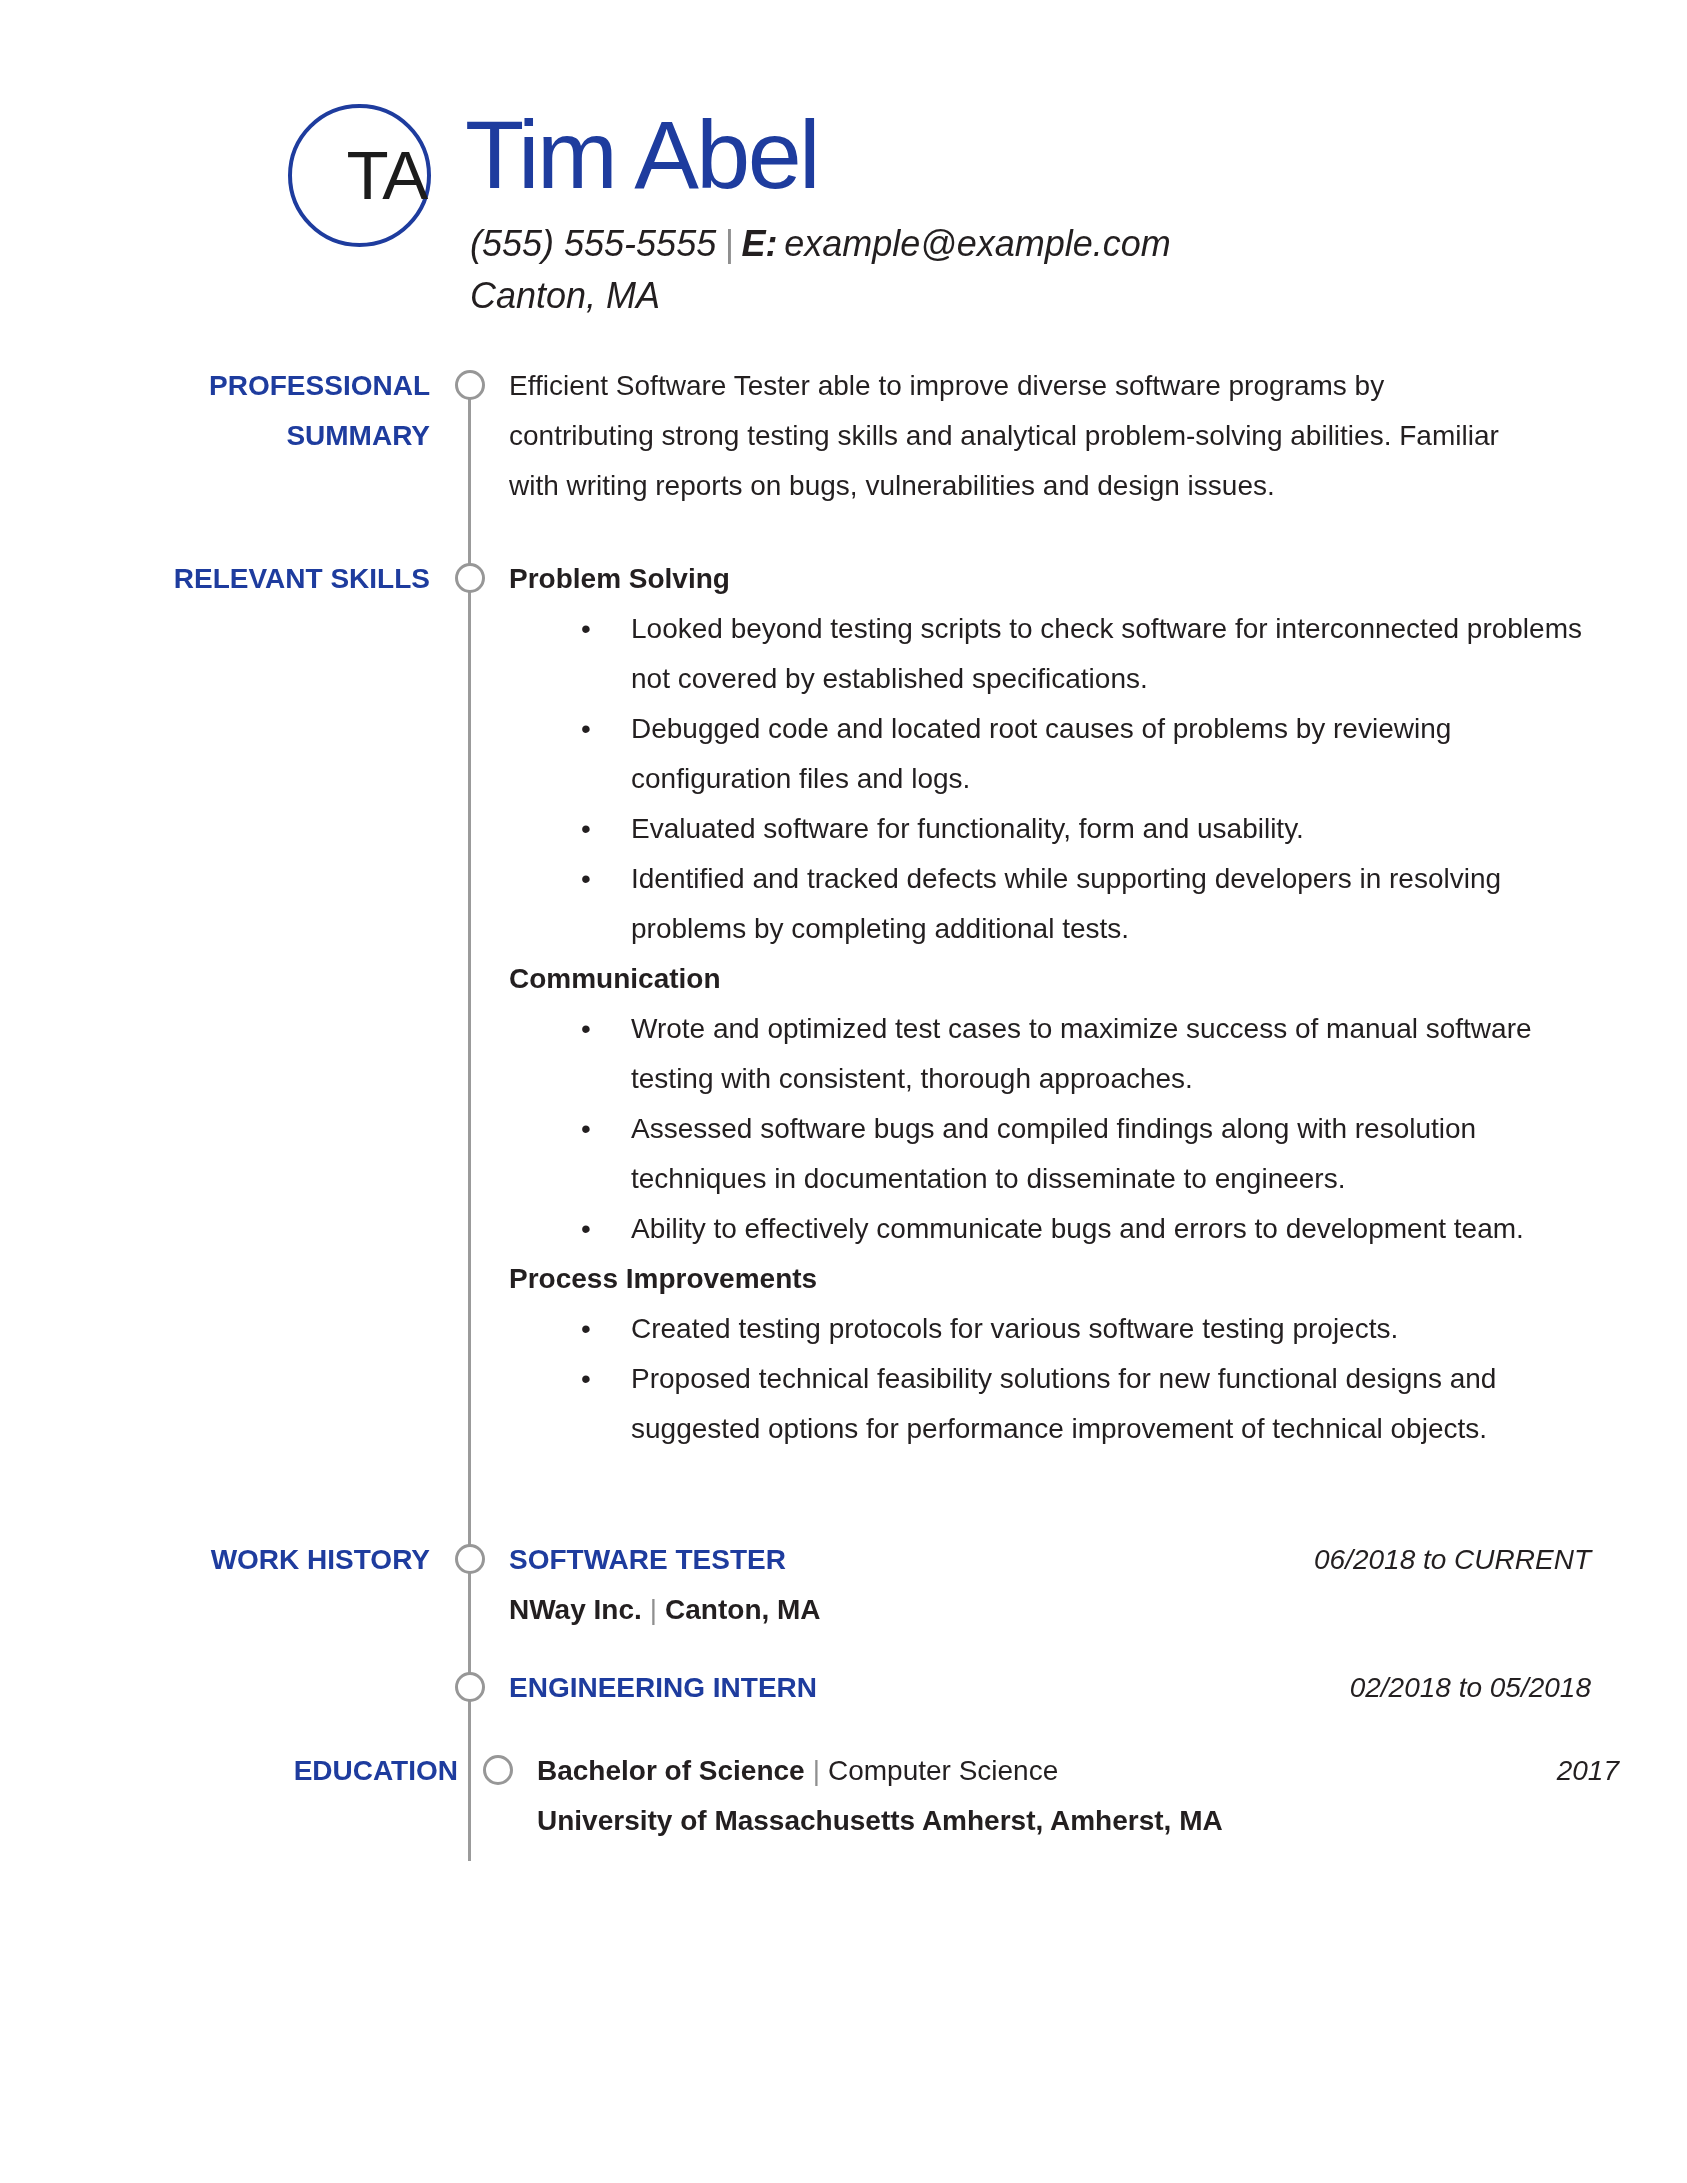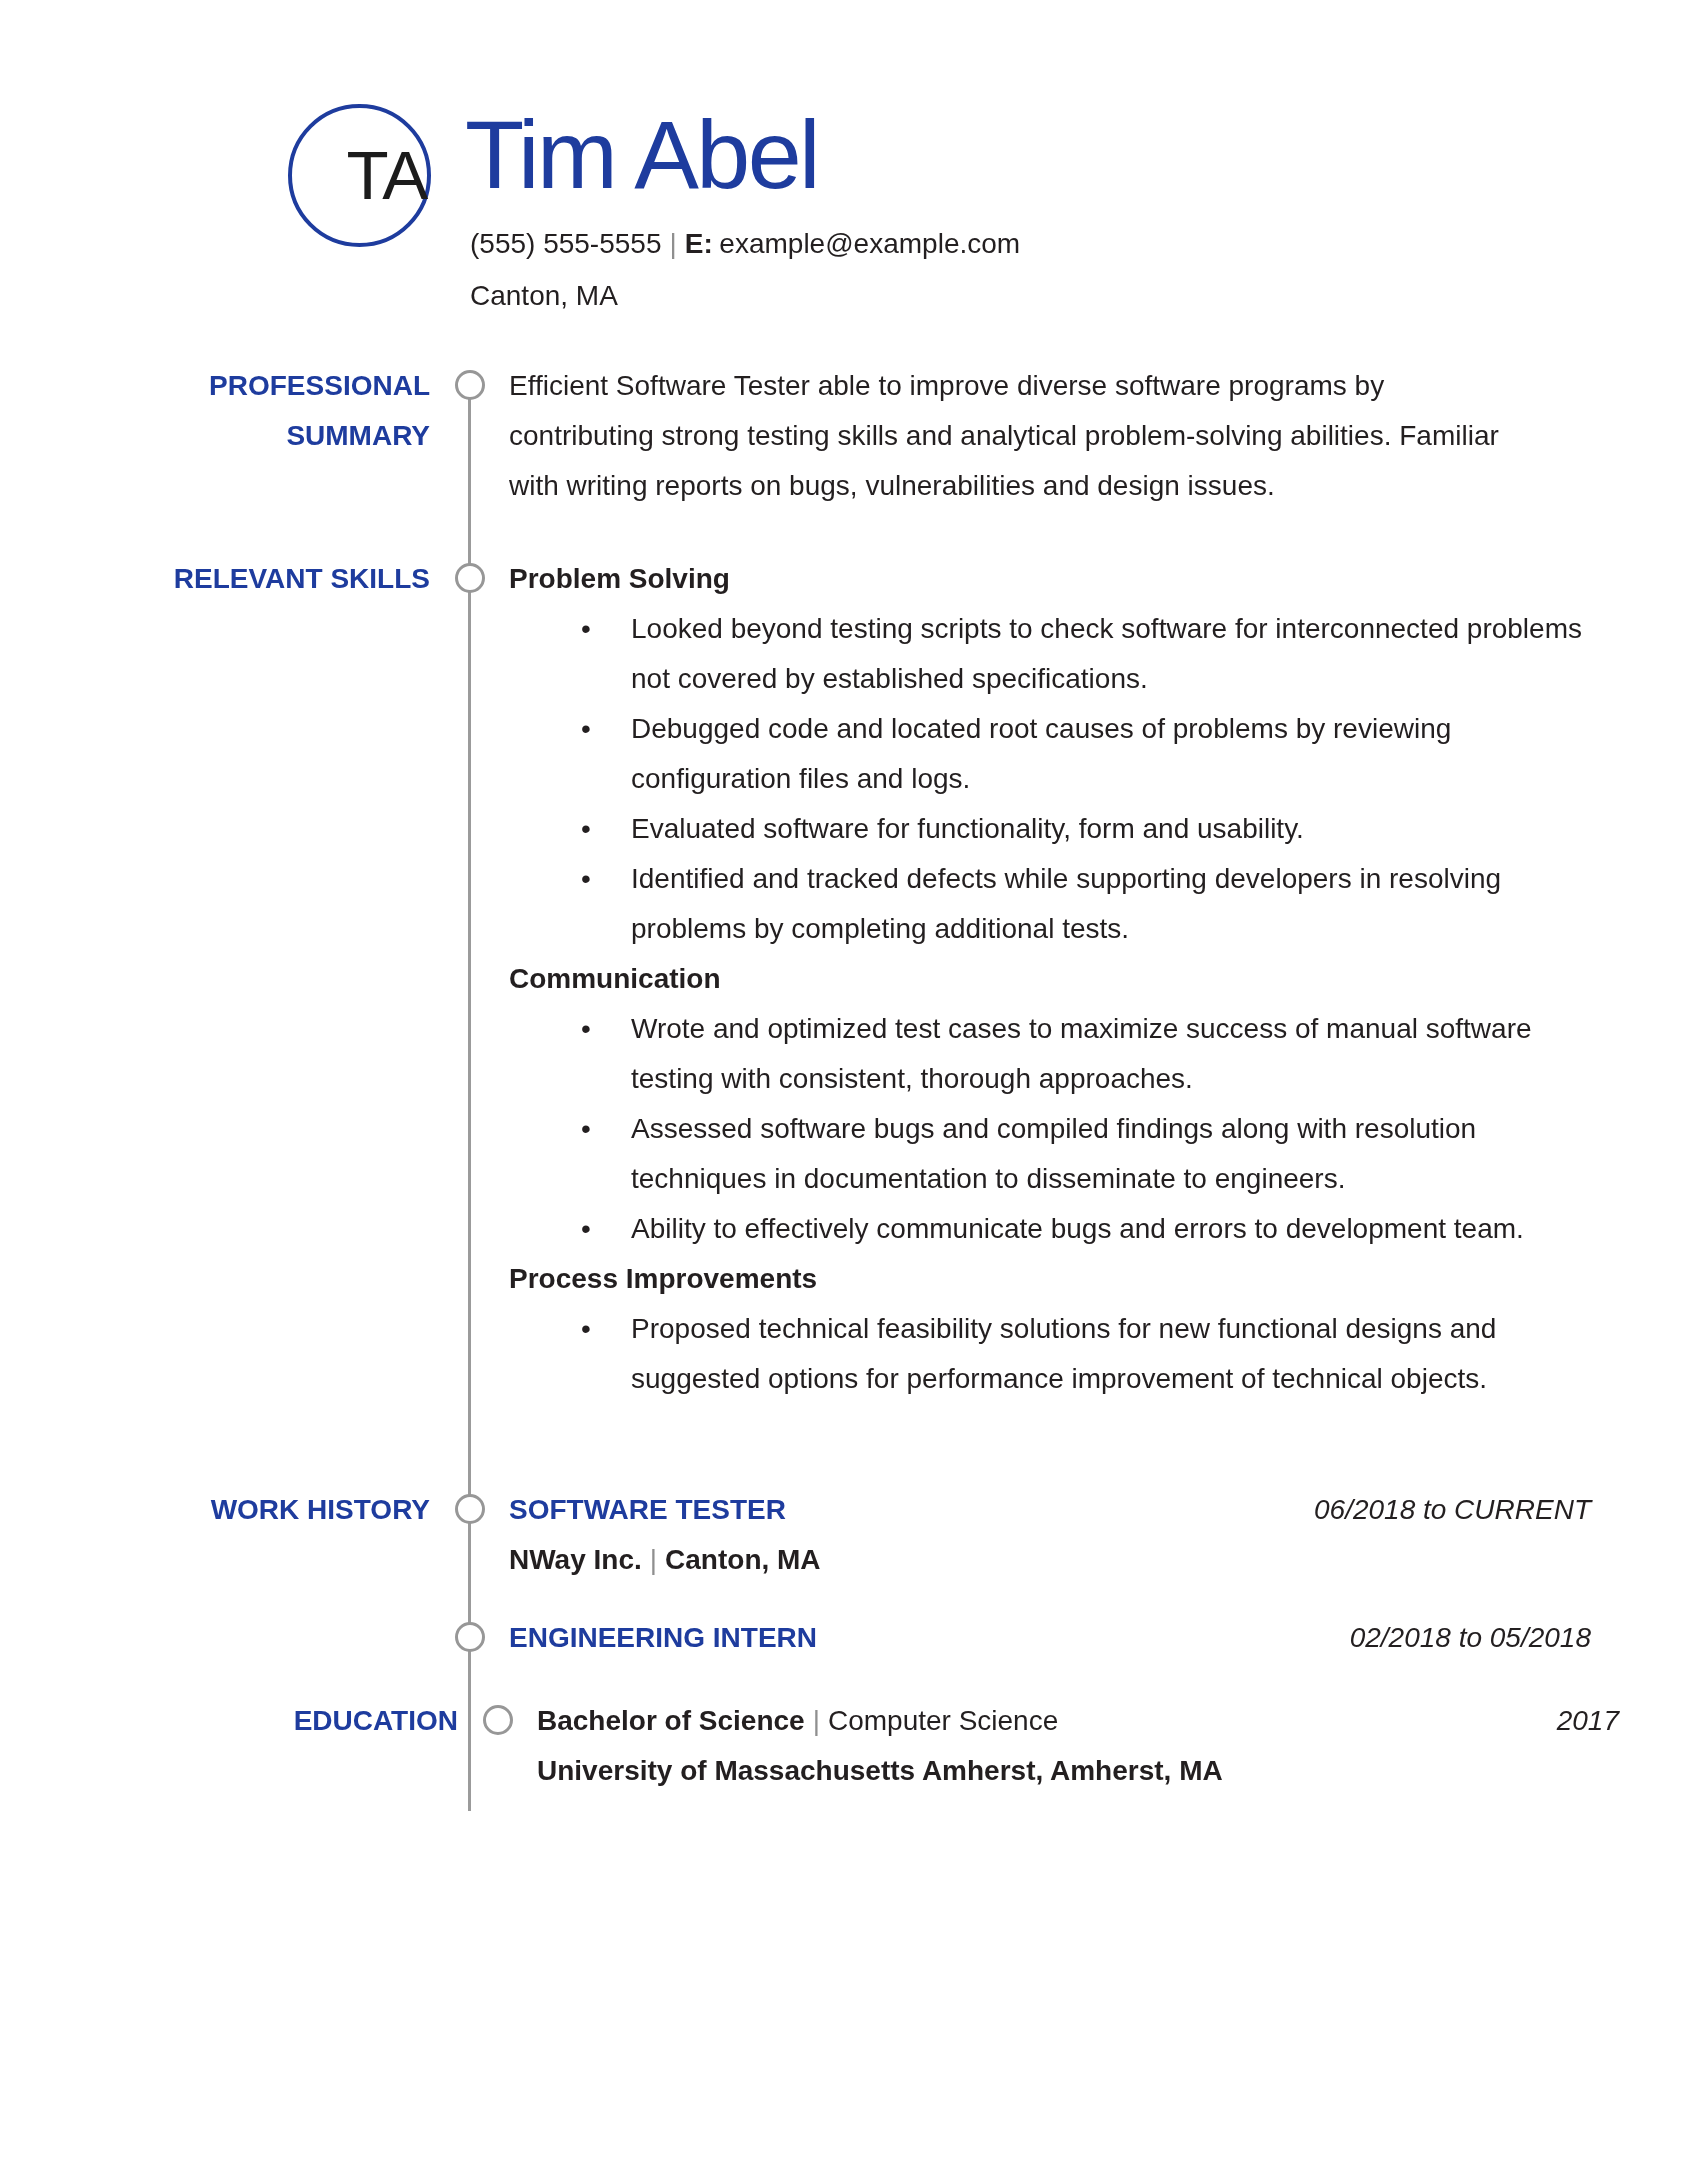--- a/index.html
+++ b/index.html
@@ -13,21 +13,21 @@
   .avatar {
     position:absolute; left:288px; top:104px; width:143px; height:143px;
     border:4.6px solid var(--accent,#1e3c9e); border-radius:50%;
     display:flex; align-items:center; justify-content:flex-end;
     font-size:69px; color:#1c1c1c; letter-spacing:-1.3px; background:#fff;
   }
   .name {
     position:absolute; left:465px; top:105px; font-size:97px; line-height:99px;
     font-weight:normal; letter-spacing:-2.6px; color:var(--accent,#1e3c9e); white-space:nowrap;
   }
-  .contact { position:absolute; left:470px; top:218px; font-size:28px; line-height:52px; }
+  .contact { position:absolute; left:470px; top:218px; font-size:36px; line-height:52px;font-style:italic; }
   .contact .pipe, .pipe { color:var(--pipe,#8f8f8f); font-weight:normal; padding:0 8px; }
   .contact .elabel { font-weight:bold; padding-right:6.6px; }
   
   .main { position:absolute; left:0; top:361px; width:1687px; padding-bottom:16.5px; }
   .vline { position:absolute; left:468px; width:2.6px; top:25px; bottom:1.3px;
            background:var(--timeline,#9b9b9b); z-index:1; }
   .row { display:flex; align-items:flex-start; position:relative; }
   .lcol { width:430px; text-align:right; font-size:28px; line-height:50px;
           font-weight:bold; color:var(--accent,#1e3c9e); }
   .mcol { width:79px; display:flex; justify-content:center; }
@@ -100,20 +100,21 @@
           <li>Identified and tracked defects while supporting developers in resolving problems by completing additional tests.</li>
         </ul>
         <div class="group-title">Communication</div>
         <ul class="bullets">
           <li>Wrote and optimized test cases to maximize success of manual software testing with consistent, thorough approaches.</li>
           <li>Assessed software bugs and compiled findings along with resolution techniques in documentation to disseminate to engineers.</li>
           <li>Ability to effectively communicate bugs and errors to development team.</li>
         </ul>
         <div class="group-title">Process Improvements</div>
         <ul class="bullets">
+          <li>Created testing protocols for various software testing projects.</li>
           <li>Proposed technical feasibility solutions for new functional designs and suggested options for performance improvement of technical objects.</li>
         </ul>
       </div>
     </section>
 
     <section class="row row-job1">
       <div class="lcol">WORK HISTORY</div>
       <div class="mcol">
           <span class="dot"></span>
         </div>

